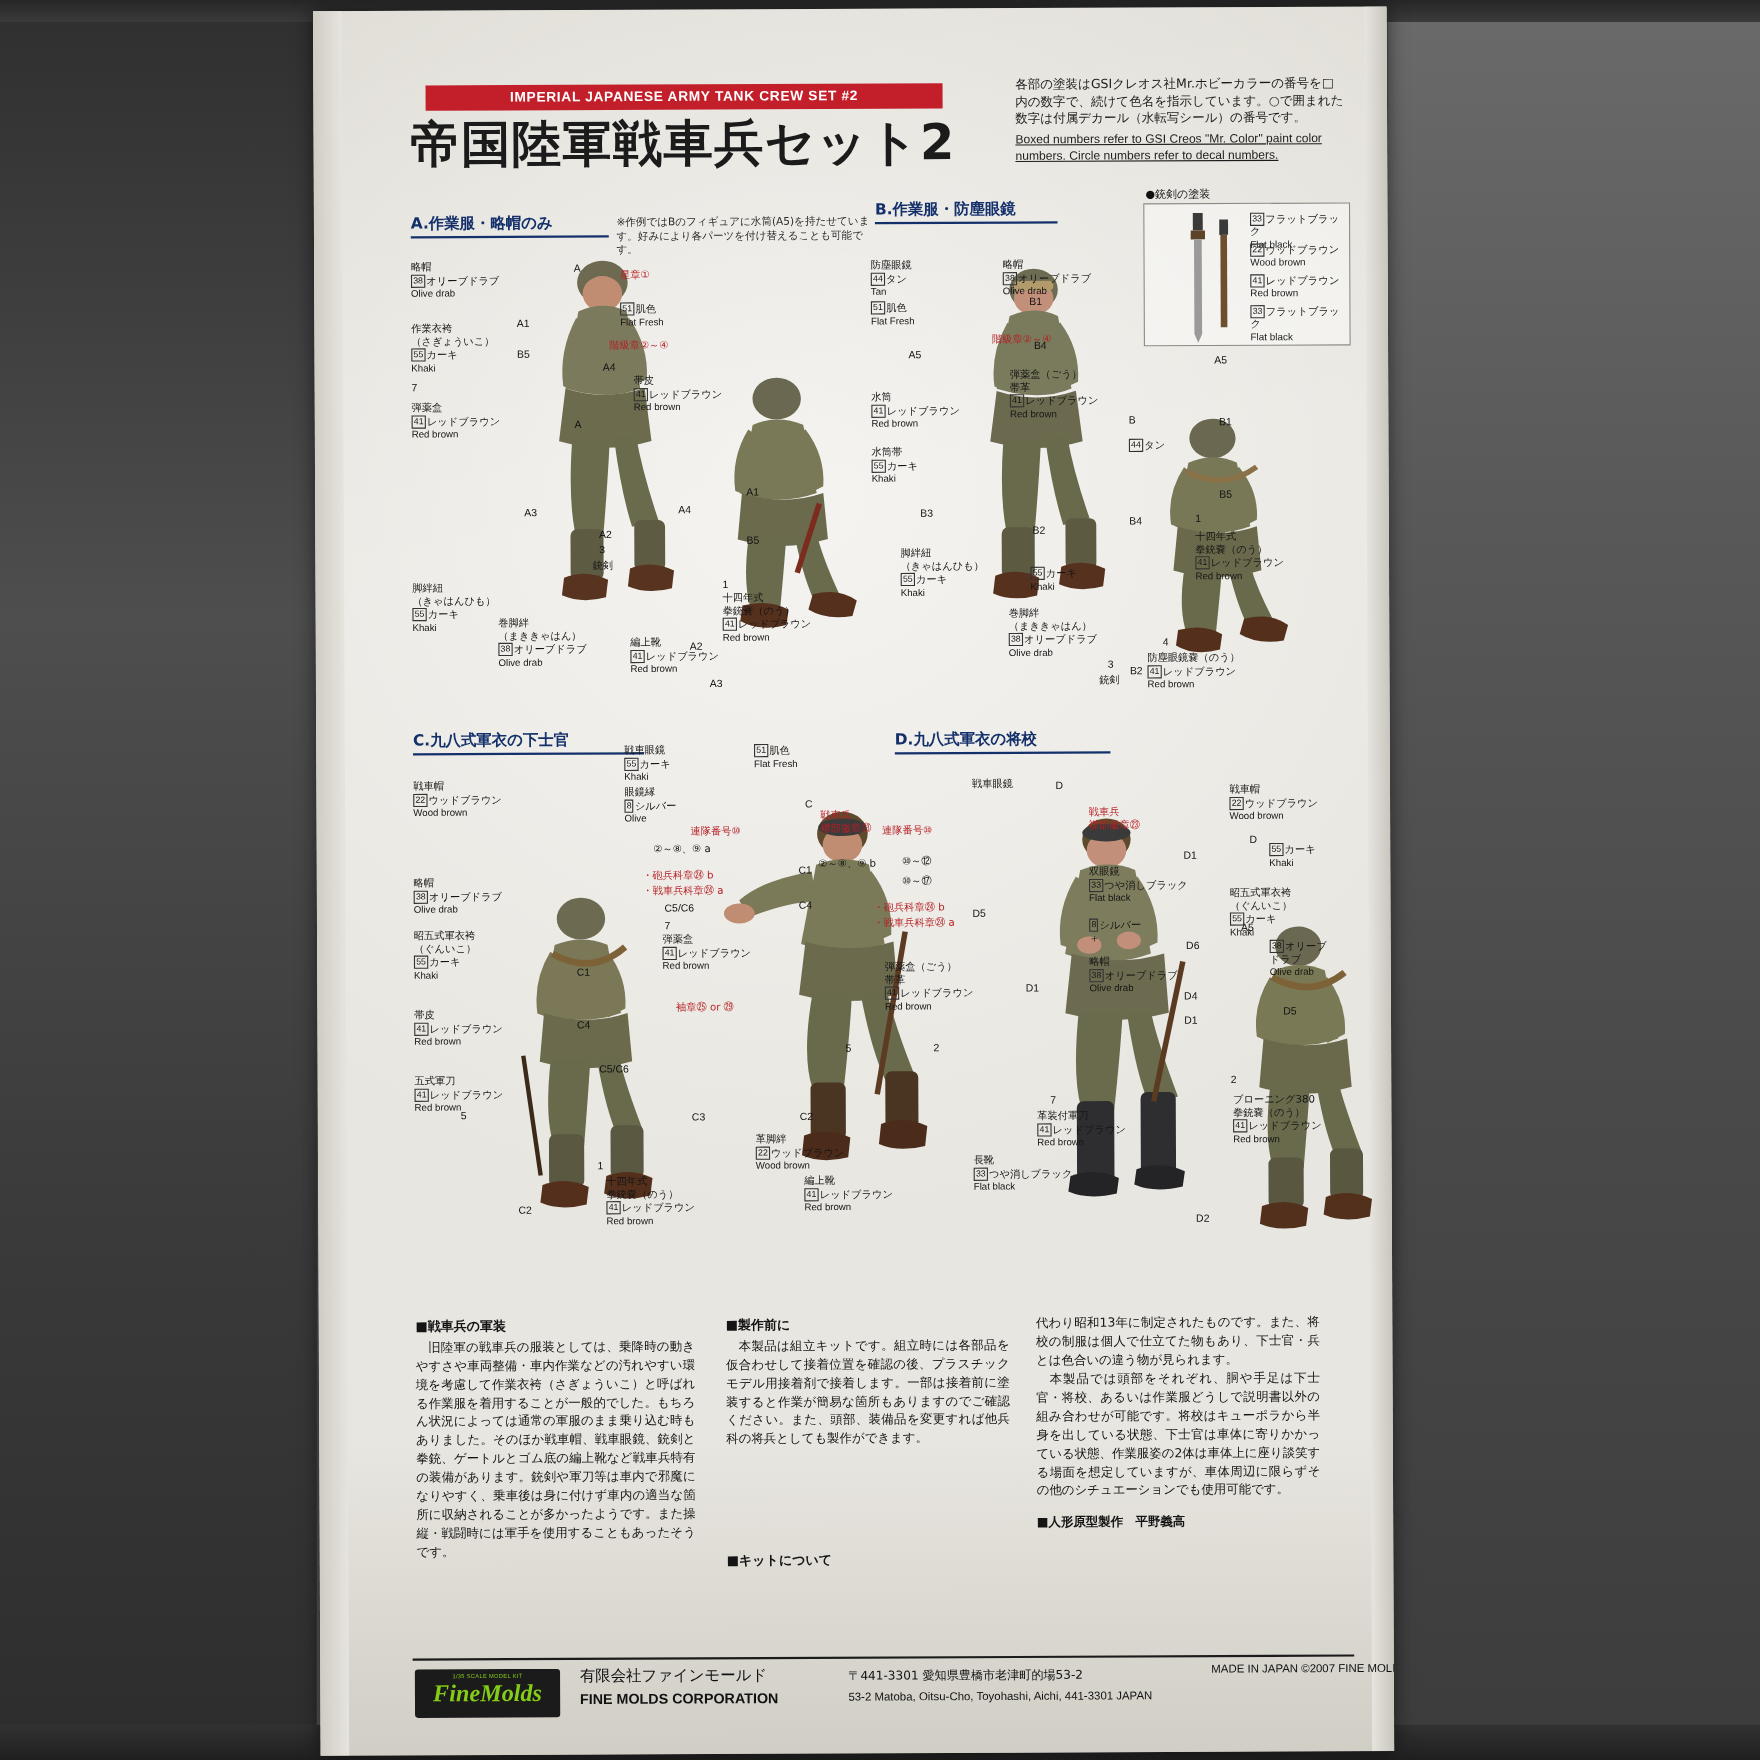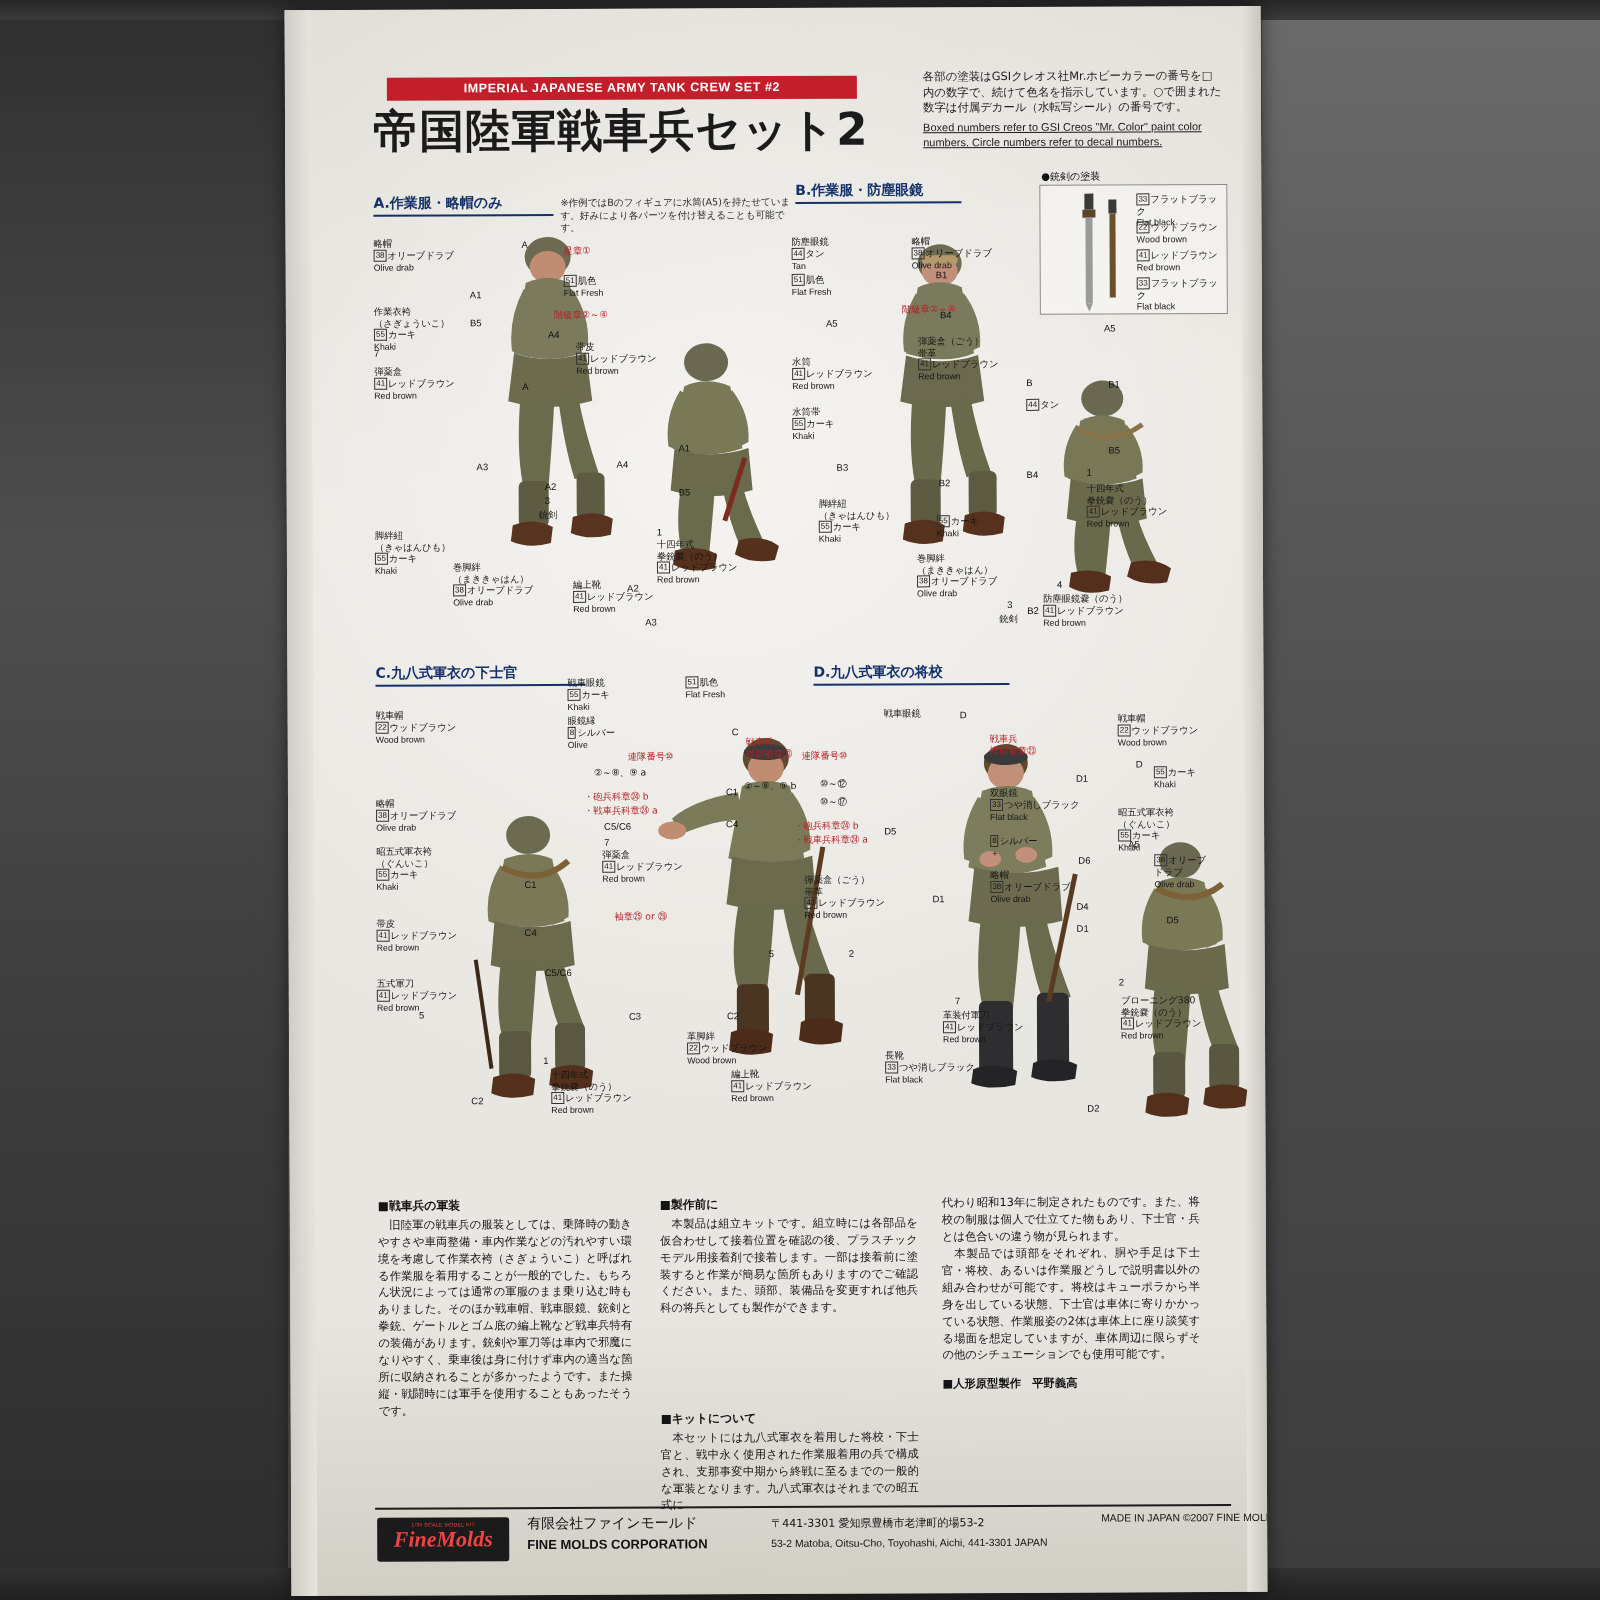--- a/index.html
+++ b/index.html
@@ -124,21 +124,21 @@
   .btitle{font-weight:bold;font-size:11.8px;display:block;margin-bottom:2px;}
   .col1{left:48px;top:1188px;width:254px;}
   .col2{left:330px;top:1188px;width:258px;}
   .col3{left:612px;top:1188px;width:258px;}
   .col2b{left:330px;top:1402px;width:258px;}
 
   
   .foot-line{position:absolute;left:44px;top:1498px;width:856px;height:2px;background:#1b1b1b;}
   .logo{
     position:absolute;left:46px;top:1508px;width:132px;height:44px;
-    background:#1b1b1b;color:#ef4444;border-radius:3px;
+    background:#1b1b1b;color:#84cc16;border-radius:3px;
   }
   .logo .tiny{font-family:"Liberation Sans",sans-serif;font-size:5.2px;letter-spacing:.3px;
     text-align:center;padding-top:4px;}
   .logo .big{font-family:"Liberation Serif",serif;font-style:italic;font-weight:bold;
     font-size:22px;text-align:center;line-height:24px;}
   .foot-jp{position:absolute;left:196px;top:1506px;font-family:"DejaVu Sans",sans-serif;
     font-size:14px;color:#111;white-space:nowrap;}
   .foot-en{position:absolute;left:196px;top:1528px;font-family:"Liberation Sans",sans-serif;
     font-size:13px;font-weight:bold;color:#111;white-space:nowrap;}
   .foot-adr1{position:absolute;left:440px;top:1508px;font-family:"DejaVu Sans",sans-serif;
@@ -351,21 +351,21 @@
           <path d="M86 252 q22 -8 42 2 l-2 16 q-24 6 -42 -2z" fill="#53301c"></path>
           <path d="M38 52 q36 20 66 -4" stroke="#7d6137" stroke-width="6" fill="none"></path>
         </g>
       </svg>
 
       <div class="lbl" style="left:48px;top:228px">
         <span>略帽</span><br>
         <span class="bx">38</span><span>オリーブドラブ</span><br>
         <span class="en">Olive drab</span>
       </div>
-      <div class="lbl" style="left:48px;top:296px">
+      <div class="lbl" style="left:48px;top:284px">
         <span>作業衣袴</span><br>
         <span>（さぎょういこ）</span><br>
         <span class="bx">55</span><span>カーキ</span><br>
         <span class="en">Khaki</span>
       </div>
       <div class="lbl" style="left:48px;top:356px">
         <span>弾薬盒</span><br>
         <span class="bx">41</span><span>レッドブラウン</span><br>
         <span class="en">Red brown</span>
       </div>
@@ -690,21 +690,20 @@
       <div class="btxt col1">
         <span class="btitle">■戦車兵の軍装</span>
         <span>　旧陸軍の戦車兵の服装としては、乗降時の動きやすさや車両整備・車内作業などの汚れやすい環境を考慮して作業衣袴（さぎょういこ）と呼ばれる作業服を着用することが一般的でした。もちろん状況によっては通常の軍服のまま乗り込む時もありました。そのほか戦車帽、戦車眼鏡、銃剣と拳銃、ゲートルとゴム底の編上靴など戦車兵特有の装備があります。銃剣や軍刀等は車内で邪魔になりやすく、乗車後は身に付けず車内の適当な箇所に収納されることが多かったようです。また操縦・戦闘時には軍手を使用することもあったそうです。</span>
       </div>
       <div class="btxt col2">
         <span class="btitle">■製作前に</span>
         <span>　本製品は組立キットです。組立時には各部品を仮合わせして接着位置を確認の後、プラスチックモデル用接着剤で接着します。一部は接着前に塗装すると作業が簡易な箇所もありますのでご確認ください。また、頭部、装備品を変更すれば他兵科の将兵としても製作ができます。</span>
       </div>
       <div class="btxt col2b">
         <span class="btitle">■キットについて</span>
-        <span>　本セットには九八式軍衣を着用した将校・下士官と、戦中永く使用された作業服着用の兵で構成され、支那事変中期から終戦に至るまでの一般的な軍装となります。九八式軍衣はそれまでの昭五式に</span>
       </div>
       <div class="btxt col3">
         <span style="white-space:pre-line">代わり昭和13年に制定されたものです。また、将校の制服は個人で仕立てた物もあり、下士官・兵とは色合いの違う物が見られます。
 　本製品では頭部をそれぞれ、胴や手足は下士官・将校、あるいは作業服どうしで説明書以外の組み合わせが可能です。将校はキューポラから半身を出している状態、下士官は車体に寄りかかっている状態、作業服姿の2体は車体上に座り談笑する場面を想定していますが、車体周辺に限らずその他のシチュエーションでも使用可能です。</span>
         <div style="margin-top:12px;font-weight:bold">■人形原型製作　平野義高</div>
       </div>
 
       <div class="foot-line"></div>
       <div class="logo">
         <div class="tiny">1/35 SCALE MODEL KIT</div>

